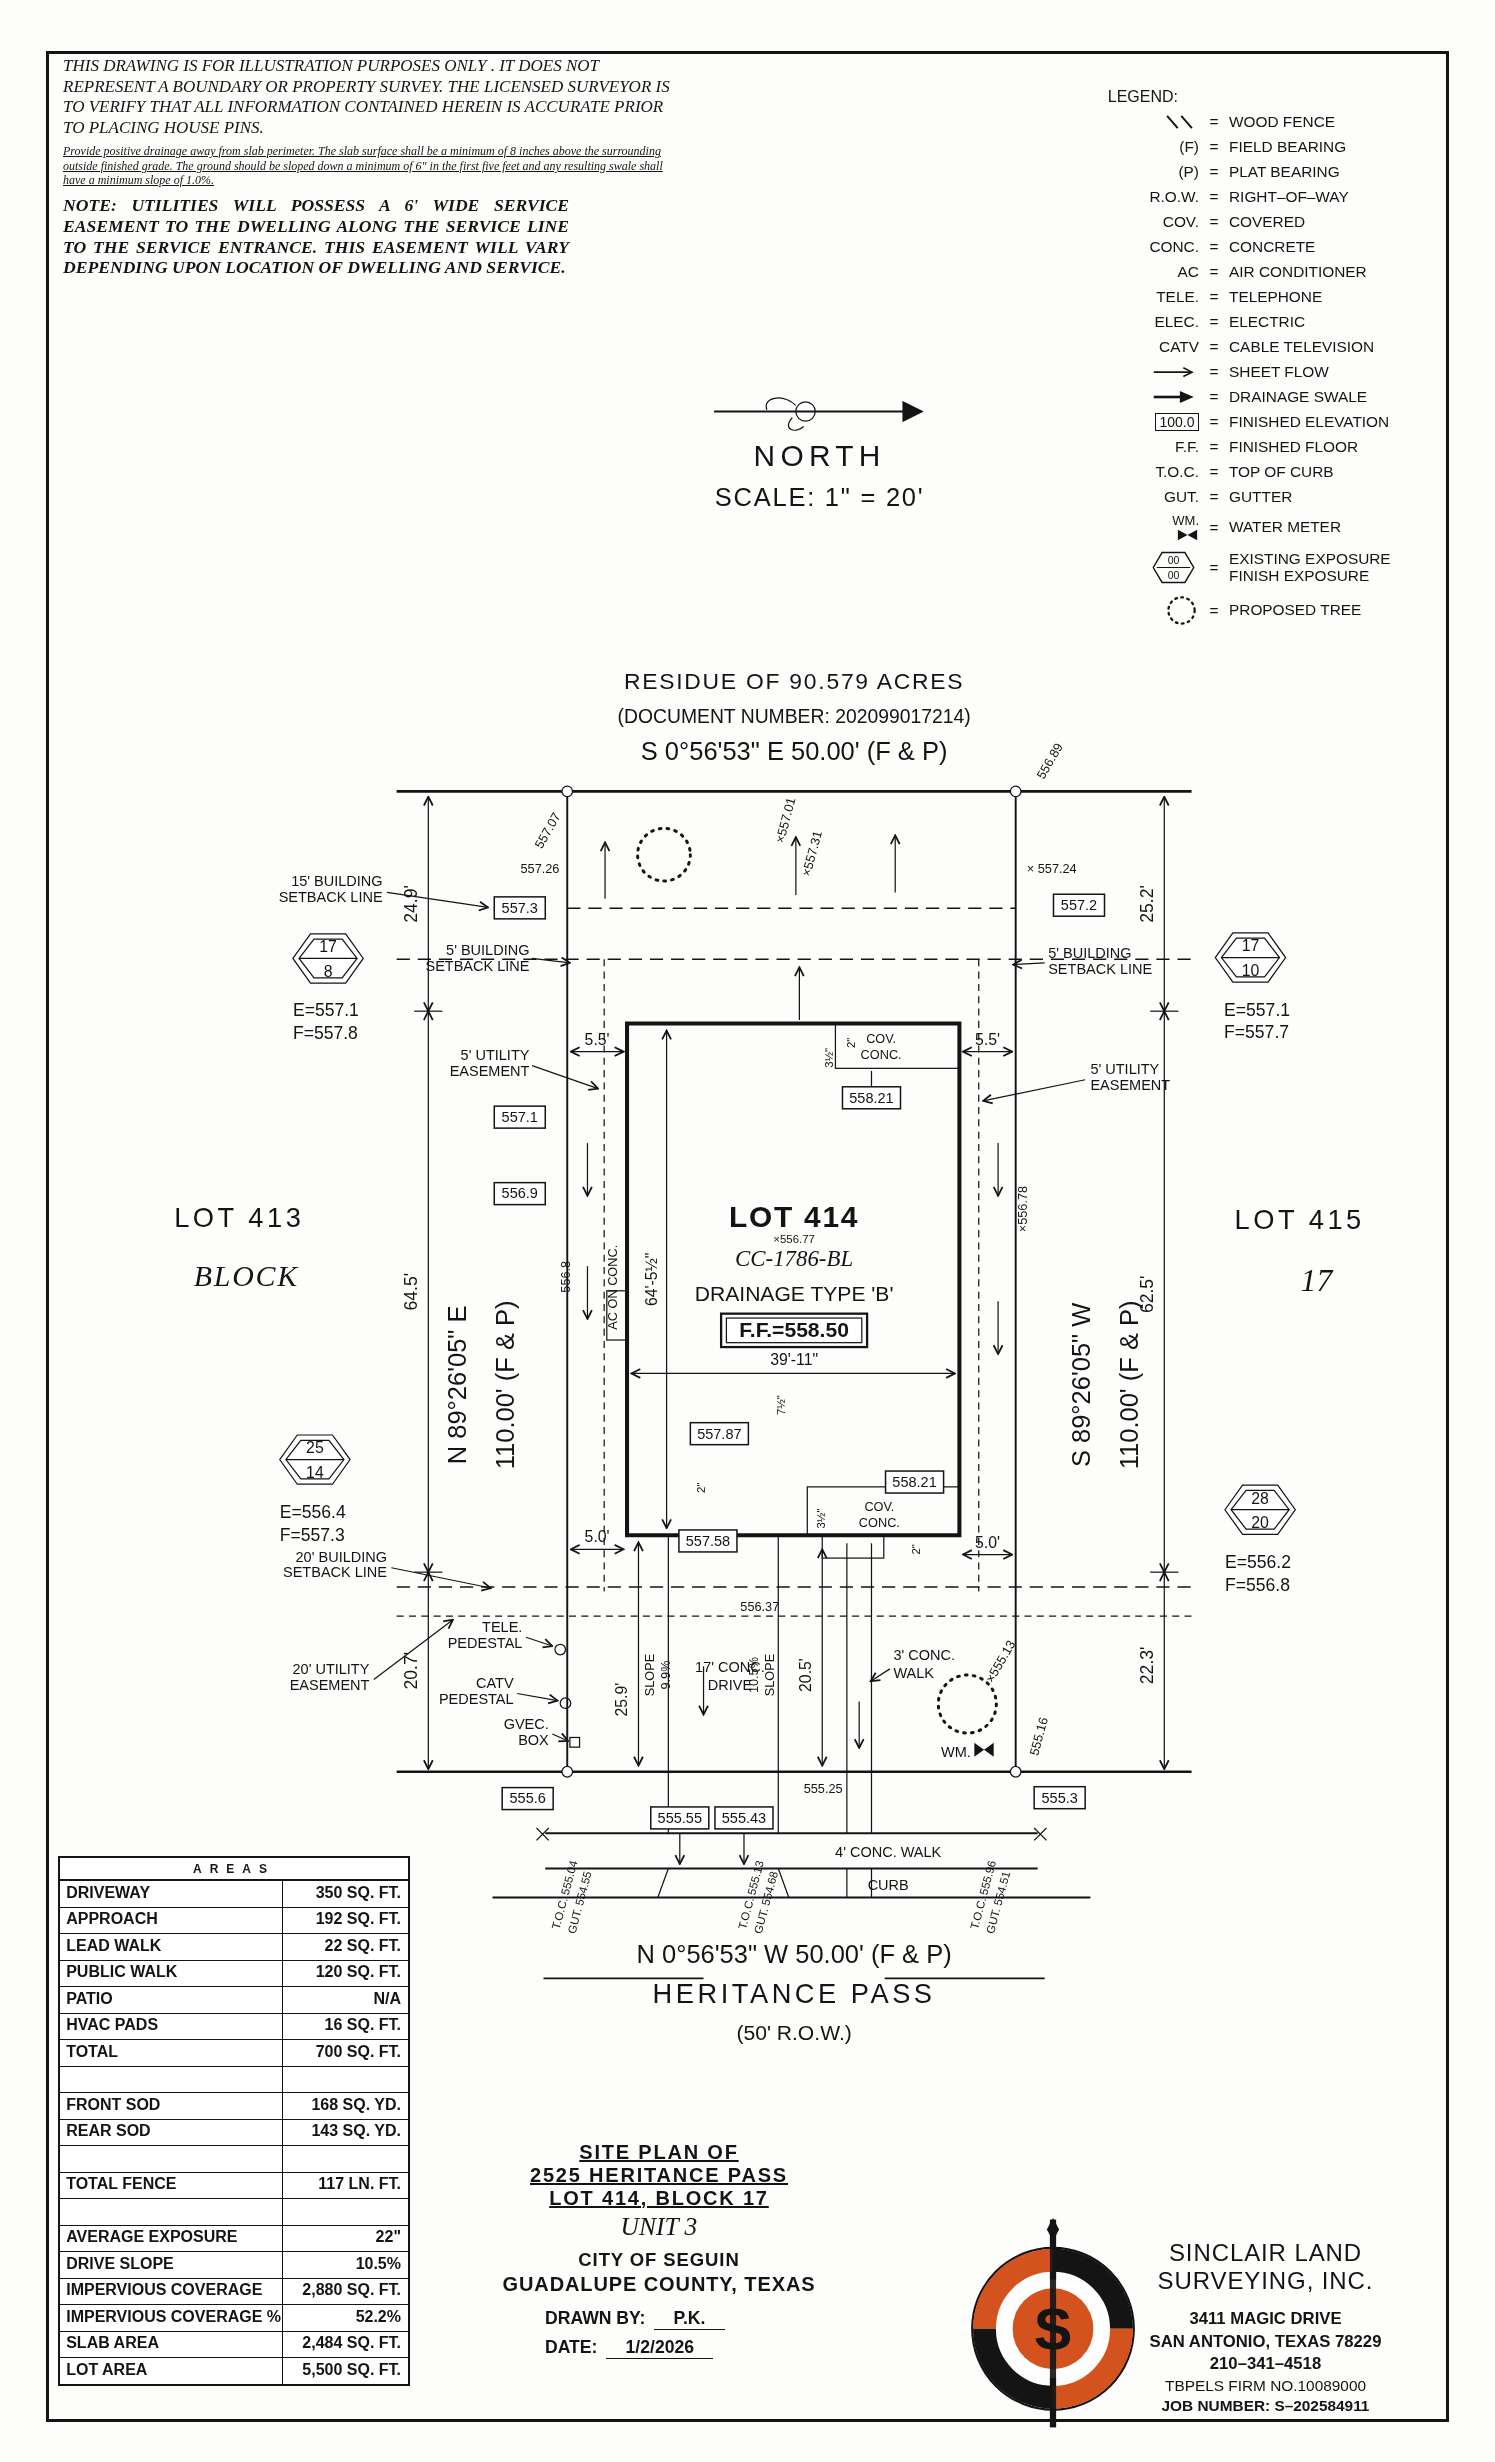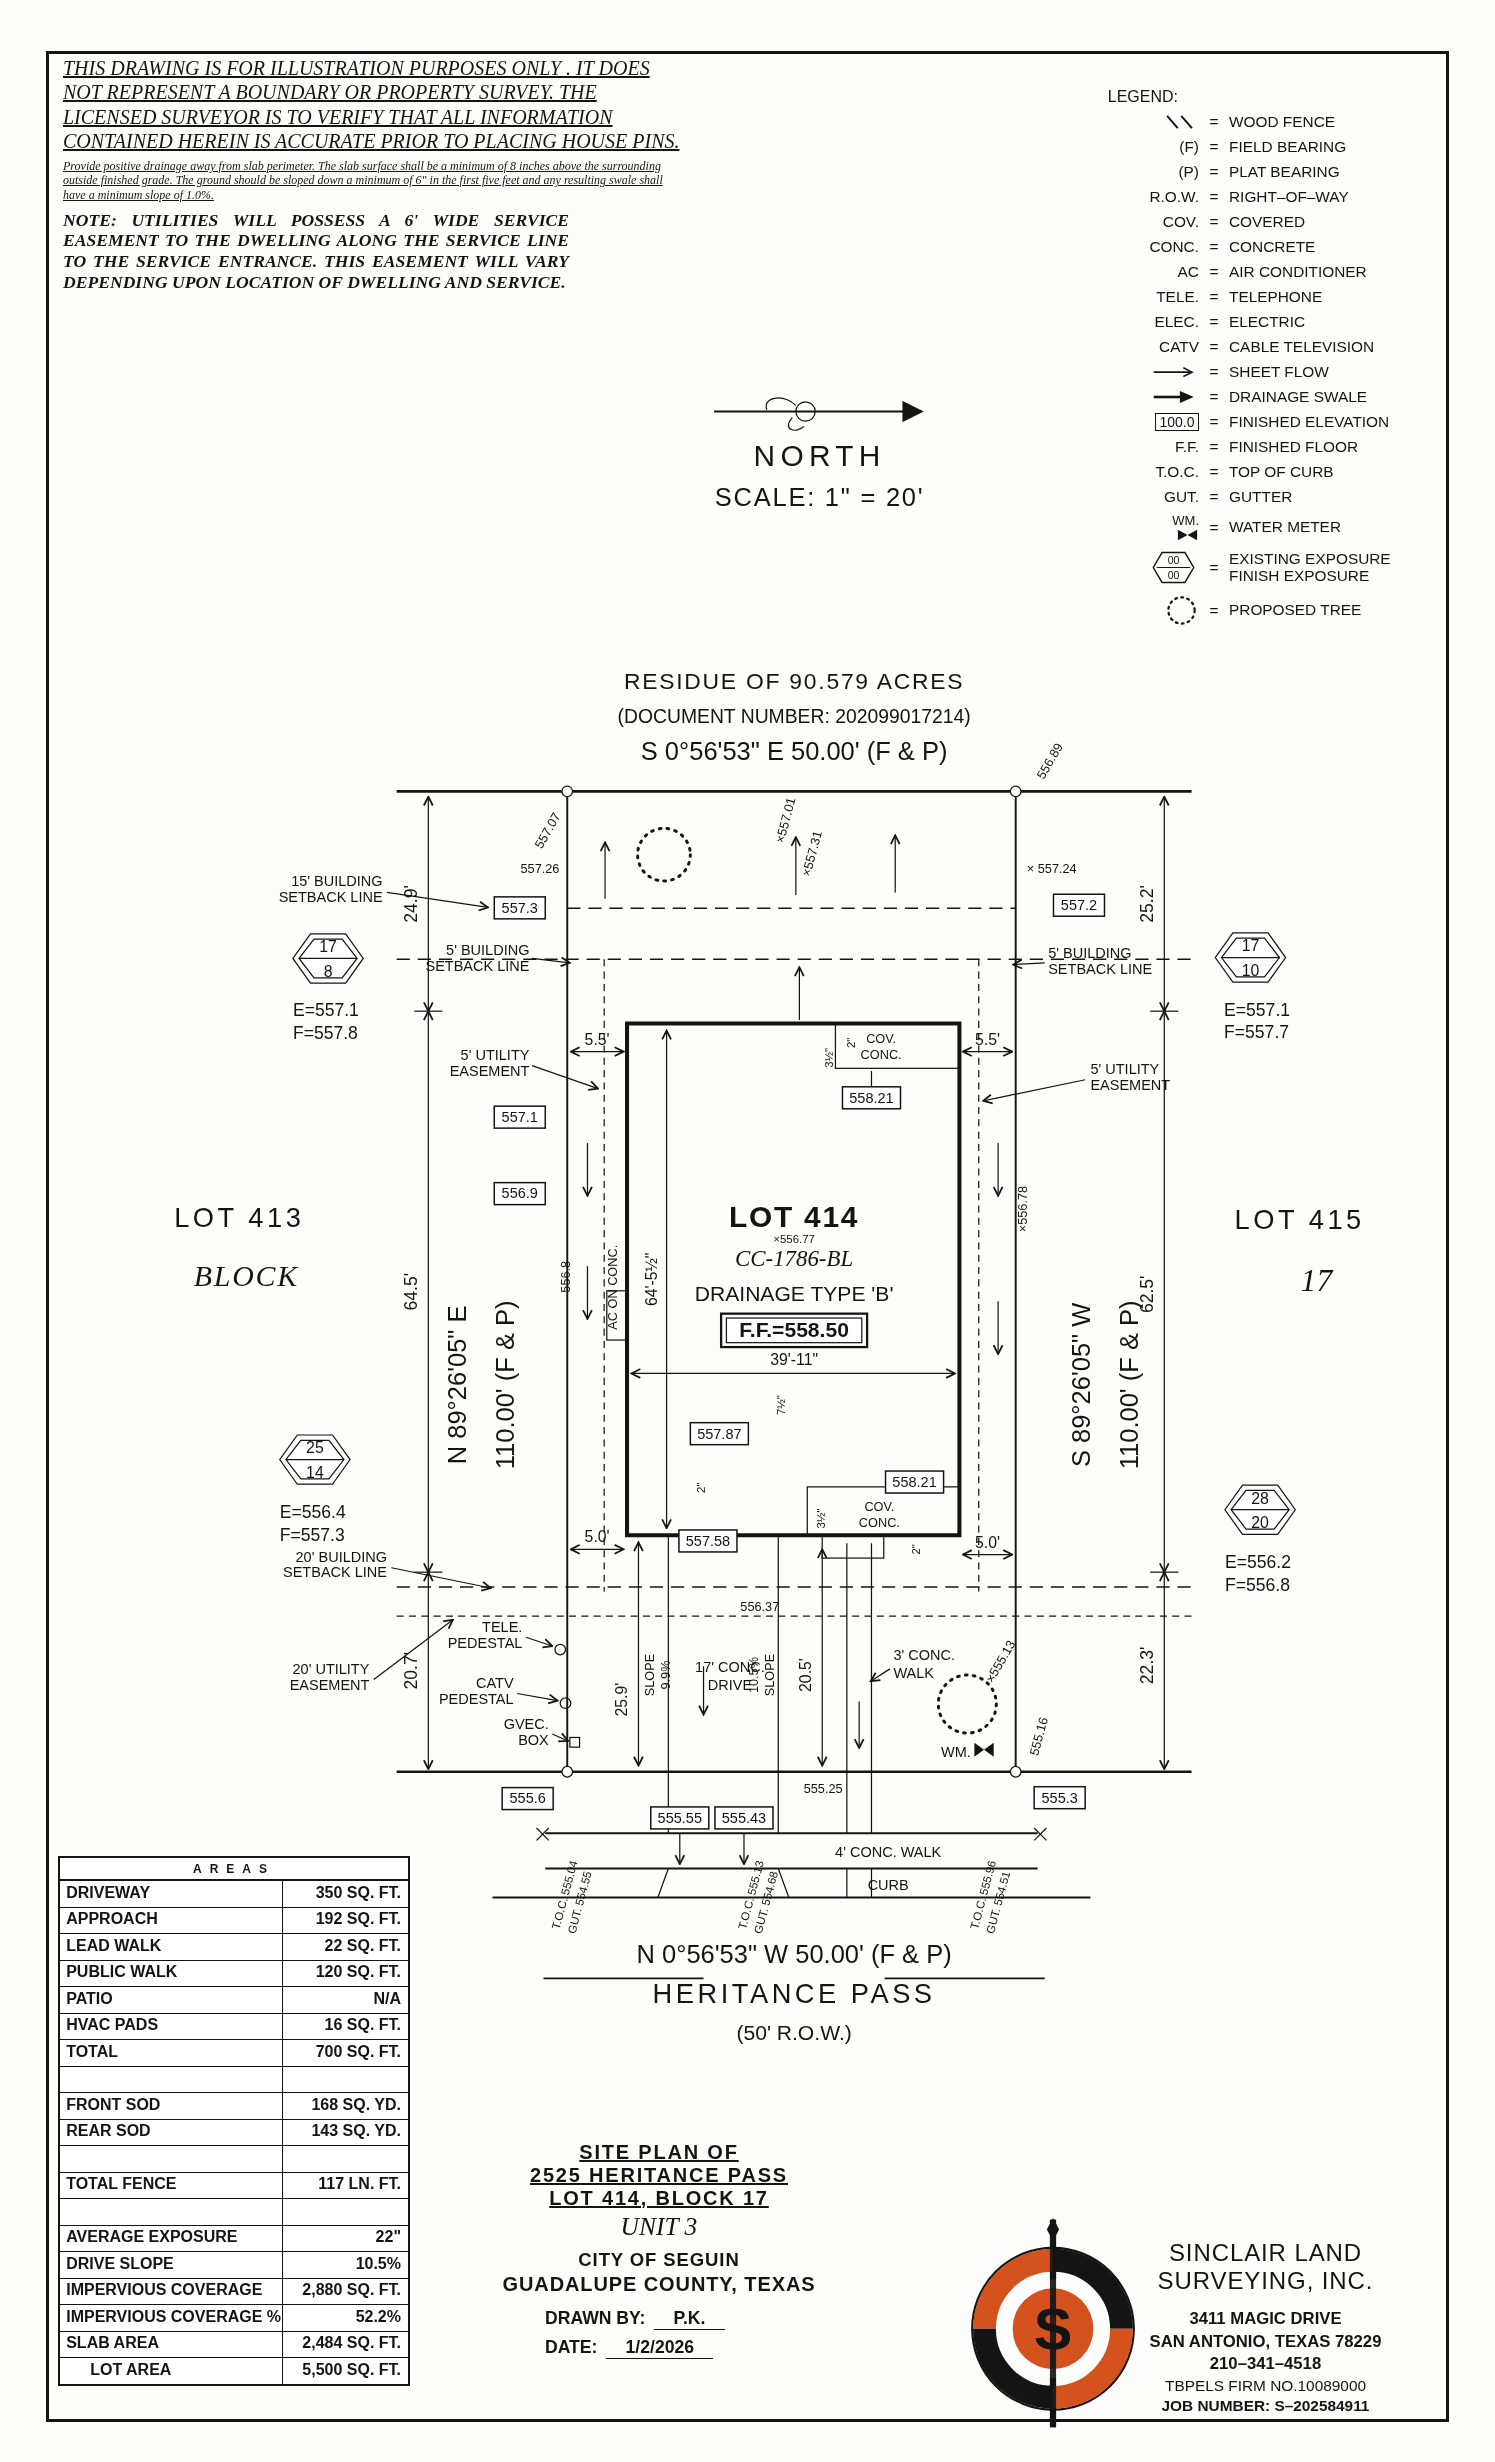--- a/index.html
+++ b/index.html
@@ -19,42 +19,42 @@
   .hse{stroke-width:4.6}
   .thin{stroke-width:1.4}
   .dsh{stroke-dasharray:15,9;stroke-width:1.7}
   .dsh2{stroke-dasharray:8,6;stroke-width:1.4}
   .box{fill:#fff;stroke:#141414;stroke-width:1.7}
   .lnw{stroke:#141414;fill:#fff}
   .tree{stroke:#141414;fill:none;stroke-width:3.4;stroke-dasharray:2,7;stroke-linecap:round}
 
   
   .disclaimer{position:absolute;left:63px;top:56px;width:623px;}
-  .disclaimer .p1{font-family:"Liberation Serif",serif;font-style:italic;font-size:20px;
-      line-height:1.22;text-decoration:underline;margin:0 0 5.3px 0;}
+  .disclaimer .p1{font-family:"Liberation Serif",serif;font-style:italic;font-size:17px;
+      line-height:1.22;margin:0 0 5.3px 0;}
   .disclaimer .p2{font-family:"Liberation Serif",serif;font-style:italic;font-size:12px;
       line-height:1.22;text-decoration:underline;margin:0 0 7px 0;}
   .disclaimer .p3{font-family:"Liberation Serif",serif;font-style:italic;font-weight:bold;
       font-size:17.6px;line-height:1.18;width:506px;text-align:justify;margin:0;}
 
   
   .legend{position:absolute;left:1106px;top:88px;width:350px;font-size:15.4px;}
   .lg-title{font-size:16px;margin:0 0 3.5px 1.8px;}
   .lg-row{display:flex;align-items:center;margin:7px 0;}
   .lg-sym{width:93px;display:flex;flex-direction:column;align-items:flex-end;justify-content:center;}
   .lg-eq{width:30px;text-align:center;}
   .lg-lab{flex:1;line-height:1.1;}
   .lg-box{border:1.8px solid #141414;padding:0 3.5px;font-size:14px;}
 
   
   .areas{position:absolute;left:58px;top:1856px;width:348px;border:2.6px solid #141414;background:#fff;}
   .a-head{border-bottom:2.6px solid #141414;text-align:center;font-weight:bold;font-size:12px;
       letter-spacing:8px;padding:3.5px 0;}
   .arow{display:flex;height:25.5px;border-bottom:1.4px solid #141414;font-size:16px;font-weight:bold;}
-  .arow:last-child{border-bottom:none;margin-left:24px;}
+  .arow:last-child{border-bottom:none;}
   .alab{flex:1;padding:2.6px 0 0 6.2px;border-right:1.4px solid #141414;white-space:nowrap;overflow:hidden;}
   .aval{width:118px;padding:2.6px 7px 0 0;text-align:right;white-space:nowrap;}
 
   
   .titleblock{position:absolute;left:413px;top:2141px;width:492px;text-align:center;}
   .tb1{font-weight:bold;font-size:20px;letter-spacing:1.8px;margin:0 0;text-decoration:underline;}
   .tb-sub{font-family:"Liberation Serif",serif;font-weight:bold;font-size:29px;letter-spacing:0.9px;margin:7px 0 0 0;}
   .tb-unit{font-family:"Liberation Serif",serif;font-style:italic;font-size:25.5px;margin:1.8px 0 7px 0;}
   .tb-city{font-weight:bold;font-size:18.5px;letter-spacing:0.9px;margin:1.8px 0;}
   .tb-county{font-weight:bold;font-size:20px;letter-spacing:0.9px;margin:1.8px 0 12.3px 0;}

